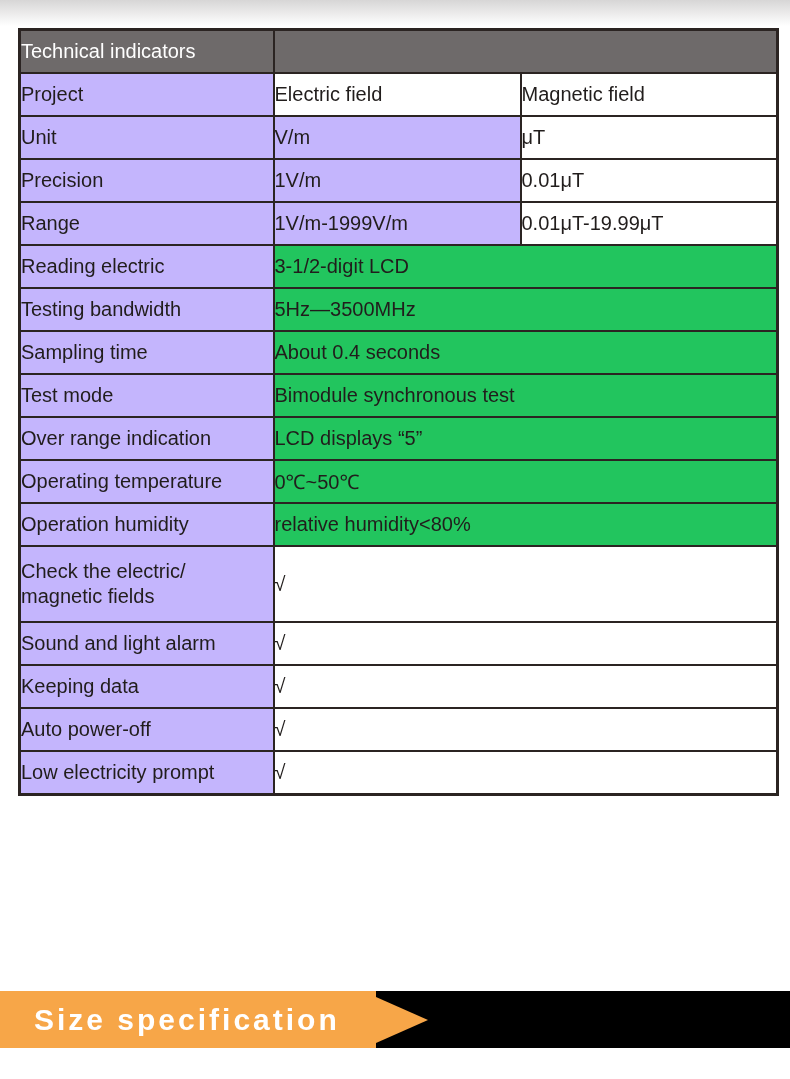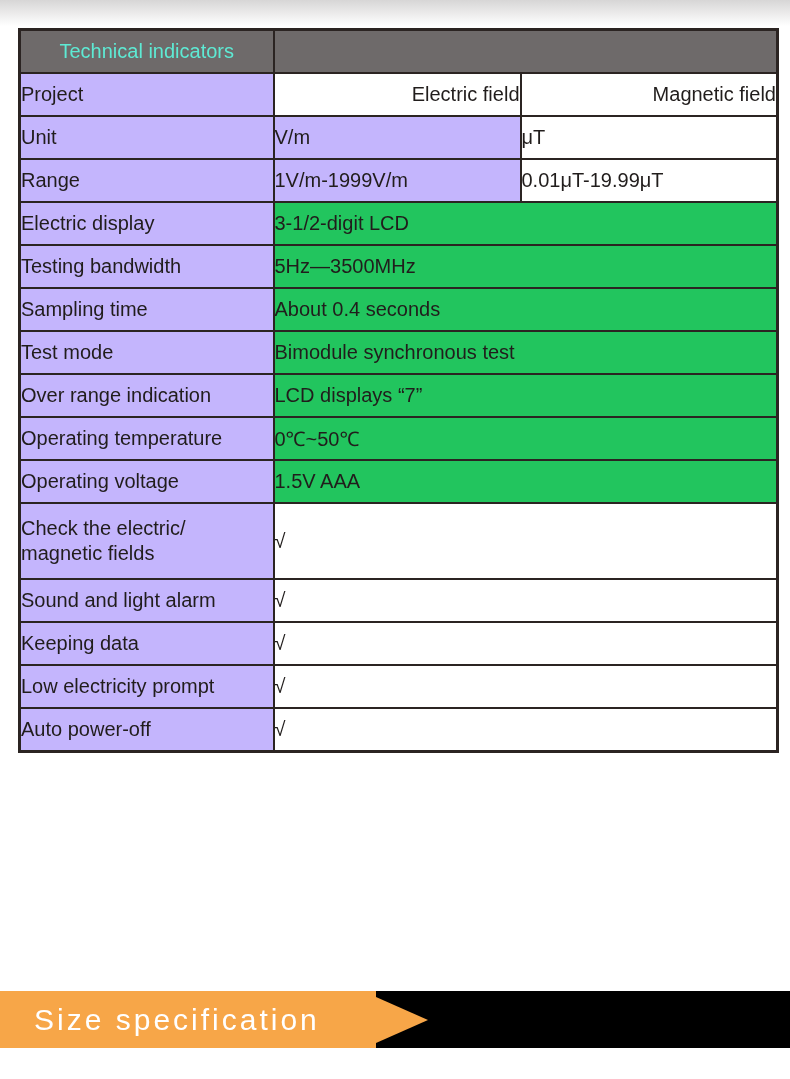--- a/index.html
+++ b/index.html
@@ -31,27 +31,26 @@
     overflow:hidden;
   }
   td.lbl{
     background:#c4b5fd;
     padding-left:12px;
     white-space:pre-line;
     line-height:1.25;
   }
   td.sec-cell{
     background:#6e6a6a;
-    color:#5eead4;
+    color:#ffffff;
     font-size:22px;
     padding-left:12px;
-    text-align:center;
   }
   td.col-head{
-    text-align:right;
+    text-align:left;
     font-size:22px;
     background:#ffffff;
   }
   td.val-e{ padding-left:45px; background:#c4b5fd; }
   td.val-m{ padding-left:32px; background:#ffffff;margin-top:40px; }
   td.val-span{ padding-left:45px; background:#22c55e; }
   td.feat-val{ padding-left:45px; background:#ffffff; font-size:22px; }
   tr.tall td{ height:74px; }
 
   .banner{
@@ -64,21 +63,21 @@
   .banner-orange{
     position:absolute;left:0;top:0;bottom:0;width:376px;
     background:#f7a648;
     display:flex;align-items:center;
   }
   .banner-label{
     color:#ffffff;
     font-size:30px;
     letter-spacing:3px;
     padding-left:34px;
-    font-weight:400;
+    font-weight:700;
     white-space:nowrap;
   }
   .banner-arrow{
     position:absolute;left:376px;top:50%;
     transform:translateY(-50%);
     width:0;height:0;
     border-top:23px solid transparent;
     border-bottom:23px solid transparent;
     border-left:52px solid #f7a648;
     z-index:2;
@@ -108,74 +107,79 @@
       <td class="col-head">Electric field</td>
       <td class="col-head">Magnetic field</td>
     </tr>
 
     <tr>
       <td class="lbl">Unit</td>
       <td class="val-e">V/m</td>
       <td class="val-m">μT</td>
     </tr>
     <tr>
+      <td class="lbl">Precision</td>
+      <td class="val-e">1V/m</td>
+      <td class="val-m">0.01μT</td>
+    </tr>
+    <tr>
       <td class="lbl">Range</td>
       <td class="val-e">1V/m-1999V/m</td>
       <td class="val-m">0.01μT-19.99μT</td>
     </tr>
 
     <tr>
-      <td class="lbl">Electric display</td>
+      <td class="lbl">Reading electric</td>
       <td class="val-span" colspan="2">3-1/2-digit LCD</td>
     </tr>
     <tr>
       <td class="lbl">Testing bandwidth</td>
       <td class="val-span" colspan="2">5Hz—3500MHz</td>
     </tr>
     <tr>
       <td class="lbl">Sampling time</td>
       <td class="val-span" colspan="2">About 0.4 seconds</td>
     </tr>
     <tr>
       <td class="lbl">Test mode</td>
       <td class="val-span" colspan="2">Bimodule synchronous test</td>
     </tr>
     <tr>
       <td class="lbl">Over range indication</td>
-      <td class="val-span" colspan="2">LCD displays “7”</td>
+      <td class="val-span" colspan="2">LCD displays “5”</td>
     </tr>
     <tr>
       <td class="lbl">Operating temperature</td>
       <td class="val-span" colspan="2">0℃~50℃</td>
     </tr>
     <tr>
-      <td class="lbl">Operating voltage</td>
-      <td class="val-span" colspan="2">1.5V AAA</td>
+      <td class="lbl">Operation humidity</td>
+      <td class="val-span" colspan="2">relative humidity&lt;80%</td>
     </tr>
 
 
     <tr class="tall">
       <td class="lbl">Check the electric/
 magnetic fields</td>
       <td class="feat-val" colspan="2">√</td>
     </tr>
     <tr>
       <td class="lbl">Sound and light alarm</td>
       <td class="feat-val" colspan="2">√</td>
     </tr>
     <tr>
       <td class="lbl">Keeping data</td>
       <td class="feat-val" colspan="2">√</td>
     </tr>
     <tr>
-      <td class="lbl">Low electricity prompt</td>
+      <td class="lbl">Auto power-off</td>
       <td class="feat-val" colspan="2">√</td>
     </tr>
     <tr>
-      <td class="lbl">Auto power-off</td>
+      <td class="lbl">Low electricity prompt</td>
       <td class="feat-val" colspan="2">√</td>
     </tr>
   </tbody>
     </table>
 
   <div class="banner">
     <div class="banner-black"></div>
     <div class="banner-orange">
       <span class="banner-label">Size specification</span>
     </div>

